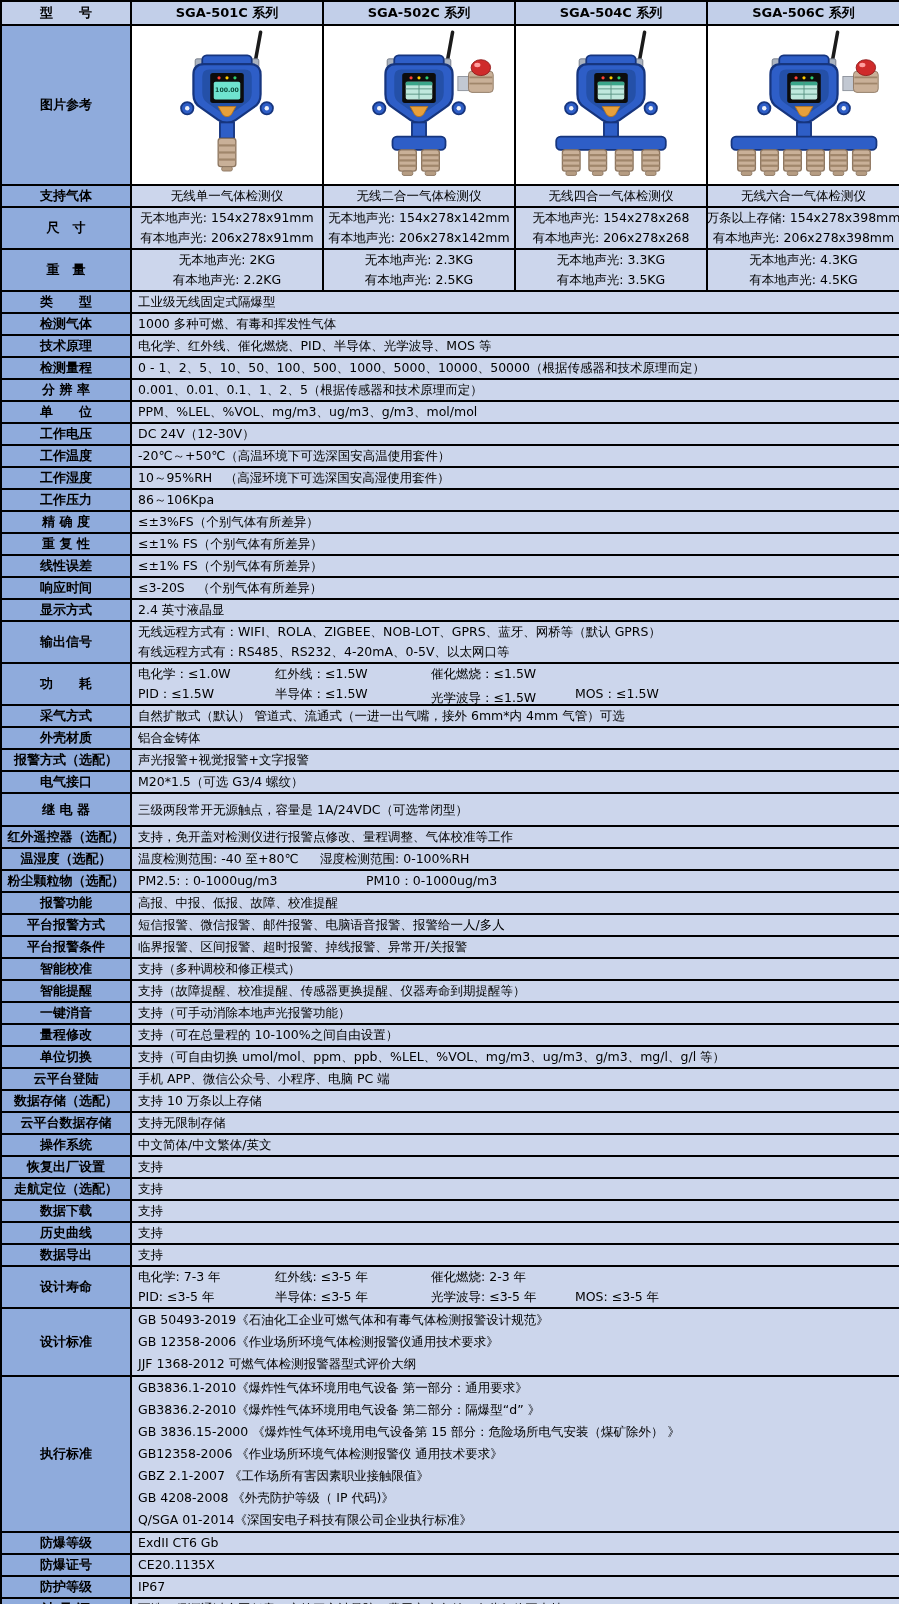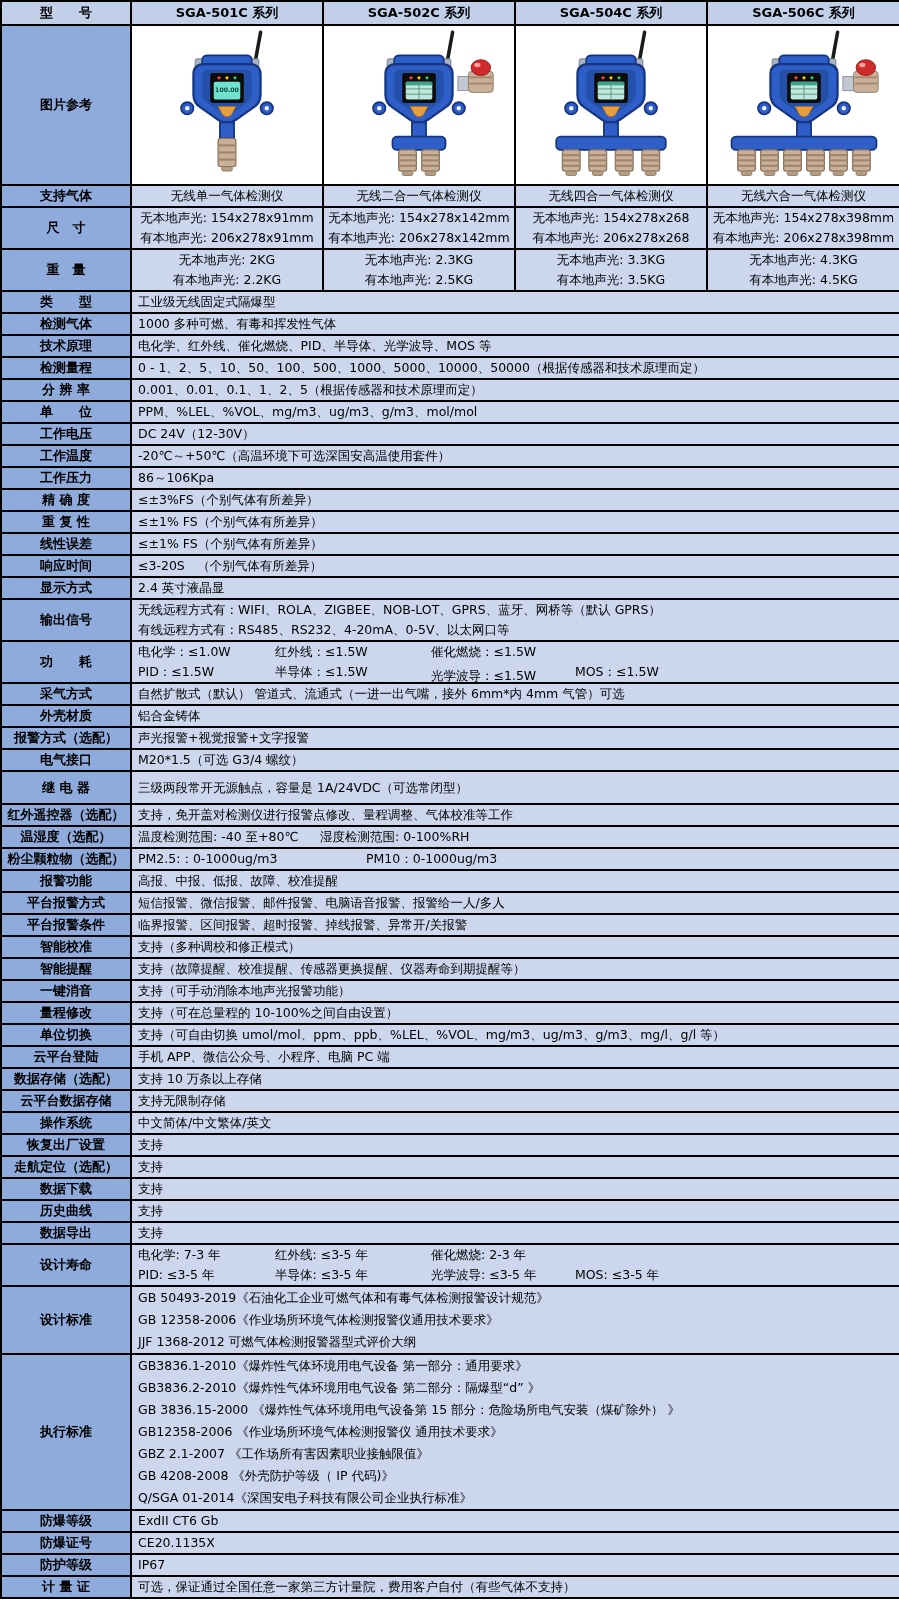--- a/index.html
+++ b/index.html
@@ -255,21 +255,21 @@
         <td class="value-cell center">
           <div class="line">
             <span class="seg">无本地声光: 154x278x268</span>
           </div>
           <div class="line">
             <span class="seg">有本地声光: 206x278x268</span>
           </div>
         </td>
         <td class="value-cell center">
           <div class="line">
-            <span class="seg">无本地声光: 154x278x398mm</span>
+            <span class="seg">万条以上存储: 154x278x398mm</span>
           </div>
           <div class="line">
             <span class="seg">有本地声光: 206x278x398mm</span>
           </div>
         </td>
       </tr>
       <tr>
         <td class="label-cell">重　量</td>
         <td class="value-cell center">
           <div class="line">
@@ -358,20 +358,28 @@
           <div class="line">
             <span class="seg">DC 24V（12-30V）</span>
           </div>
         </td>
       </tr>
       <tr>
         <td class="label-cell">工作温度</td>
         <td class="value-cell" colspan="4">
           <div class="line">
             <span class="seg">-20℃～+50℃（高温环境下可选深国安高温使用套件）</span>
+          </div>
+        </td>
+      </tr>
+      <tr>
+        <td class="label-cell">工作湿度</td>
+        <td class="value-cell" colspan="4">
+          <div class="line">
+            <span class="seg">10～95%RH　（高湿环境下可选深国安高湿使用套件）</span>
           </div>
         </td>
       </tr>
       <tr>
         <td class="label-cell">工作压力</td>
         <td class="value-cell" colspan="4">
           <div class="line">
             <span class="seg">86～106Kpa</span>
           </div>
         </td>

